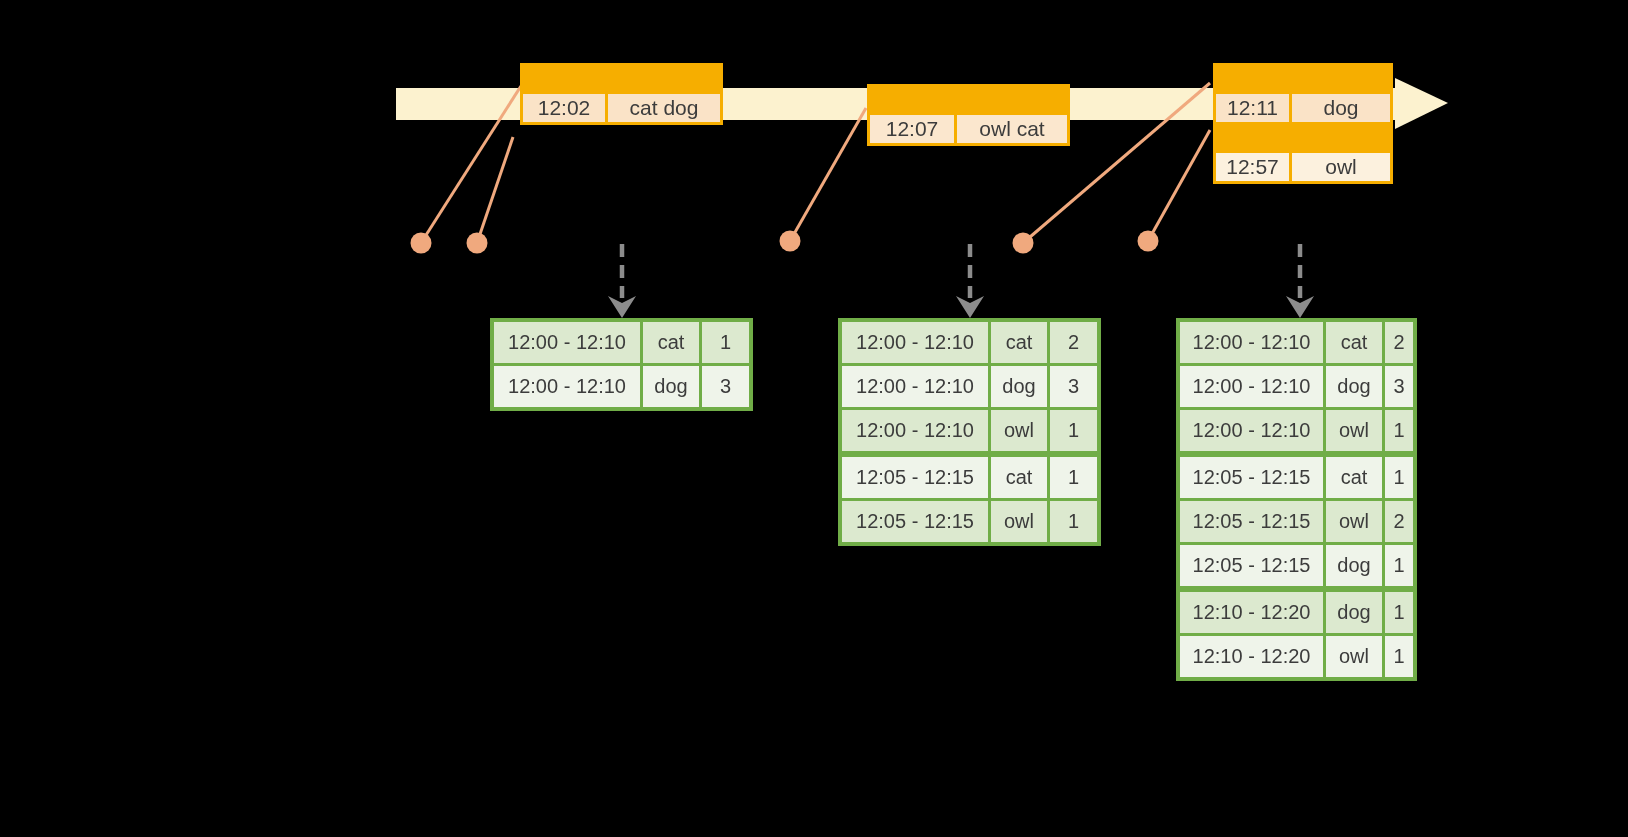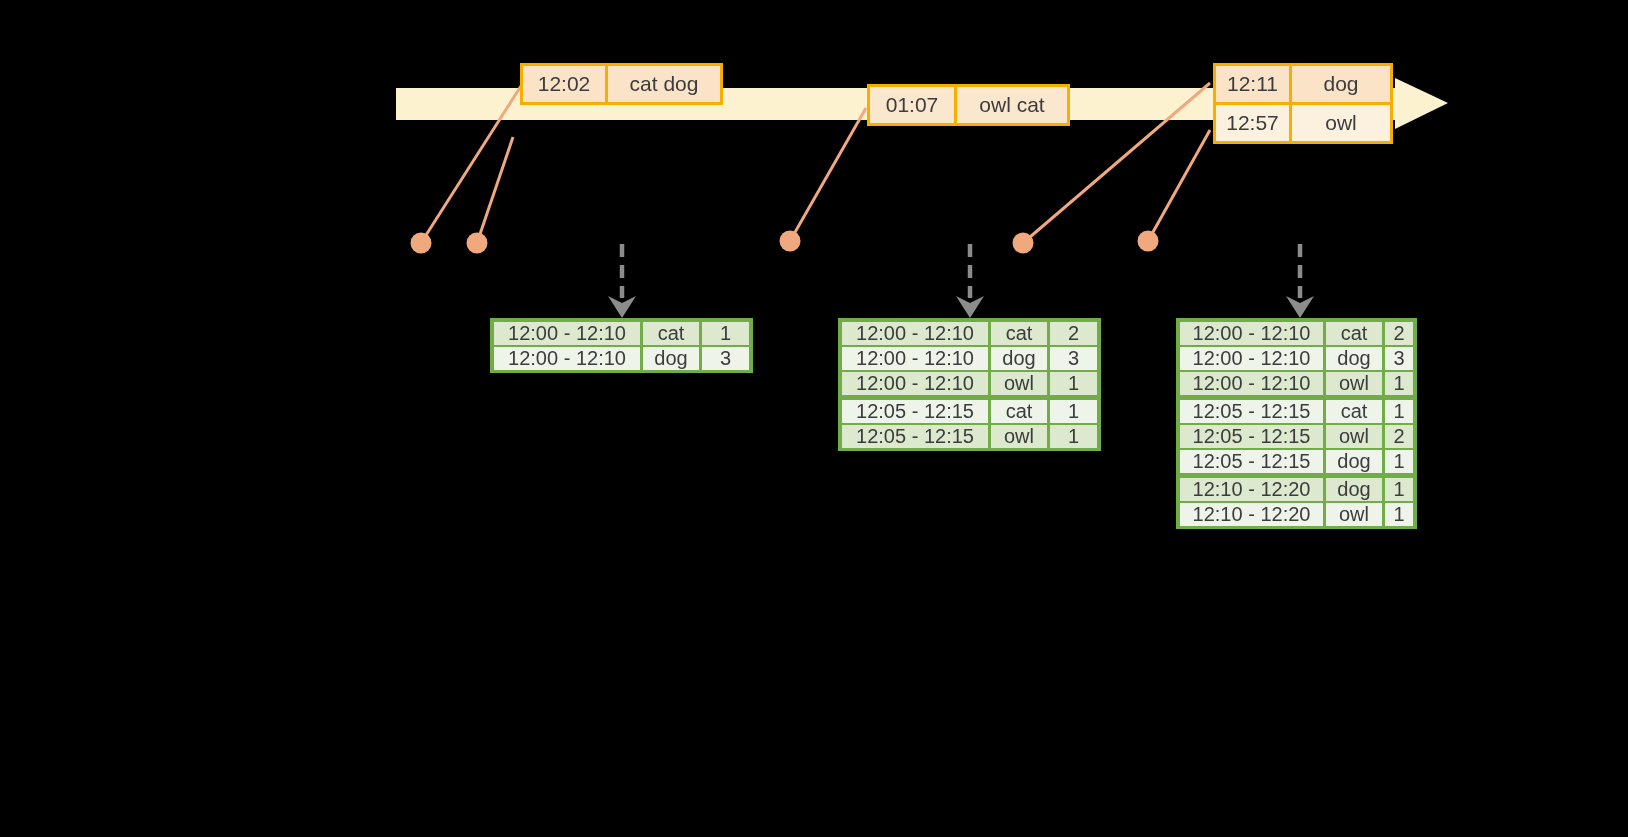--- a/index.html
+++ b/index.html
@@ -8,35 +8,35 @@
     position:relative; width:1628px; height:837px; background:#000;
     overflow:hidden; font-family:"Liberation Sans", sans-serif; color:#3C3C3C;
   }
   .overlay { position:absolute; left:0; top:0; z-index:1; }
 
   
   .etable {
     position:absolute; z-index:2; display:flex; flex-direction:column;
     gap:3px; background:#F6AE00; border:3px solid #F6AE00;
   }
-  .erow { display:grid; gap:3px; height:36px; }
+  .erow { display:grid; gap:3px; height:28px;margin-top:28px; }
   .etable.ta .erow { grid-template-columns:82px 112px; }
   .etable.tb .erow { grid-template-columns:84px 110px; }
   .etable.tc .erow { grid-template-columns:73px 98px; }
   .erow > div { display:flex; align-items:center; justify-content:center; font-size:21px; }
   .erow.e-dark  > div { background:#FAE3C7; }
   .erow.e-light > div { background:#FCF1DE; }
   .erow.e-mid   > div { background:#FBE7CE; }
 
   
   .gtable {
     position:absolute; z-index:2; display:flex; flex-direction:column;
     gap:3px; background:#70AD47; border:4px solid #70AD47;
   }
-  .grow { display:grid; gap:3px; height:22px; }
+  .grow { display:grid; gap:3px; height:41px; }
   .gtable.g1 .grow, .gtable.g2 .grow { grid-template-columns:146px 56px 47px; }
   .gtable.g3 .grow { grid-template-columns:143px 56px 28px; }
   .grow.group-start { margin-top:3px; }
   .grow > div { display:flex; align-items:center; justify-content:center; font-size:20px; }
   .grow.dark  > div { background:#DCE9CF; }
   .grow.light > div { background:#EFF4EA; }
 </style>
 </head>
 <body>
 
@@ -77,21 +77,21 @@
 
   <div class="etable ta" style="left:520px; top:63px;">
     <div class="erow e-dark">
       <div>12:02</div>
       <div>cat dog</div>
     </div>
   </div>
 
   <div class="etable tb" style="left:867px; top:84px;">
     <div class="erow e-mid">
-      <div>01:07</div>
+      <div>12:07</div>
       <div>owl cat</div>
     </div>
   </div>
 
   <div class="etable tc" style="left:1213px; top:63px;">
     <div class="erow e-dark">
       <div>12:11</div>
       <div>dog</div>
     </div>
     <div class="erow e-light">

